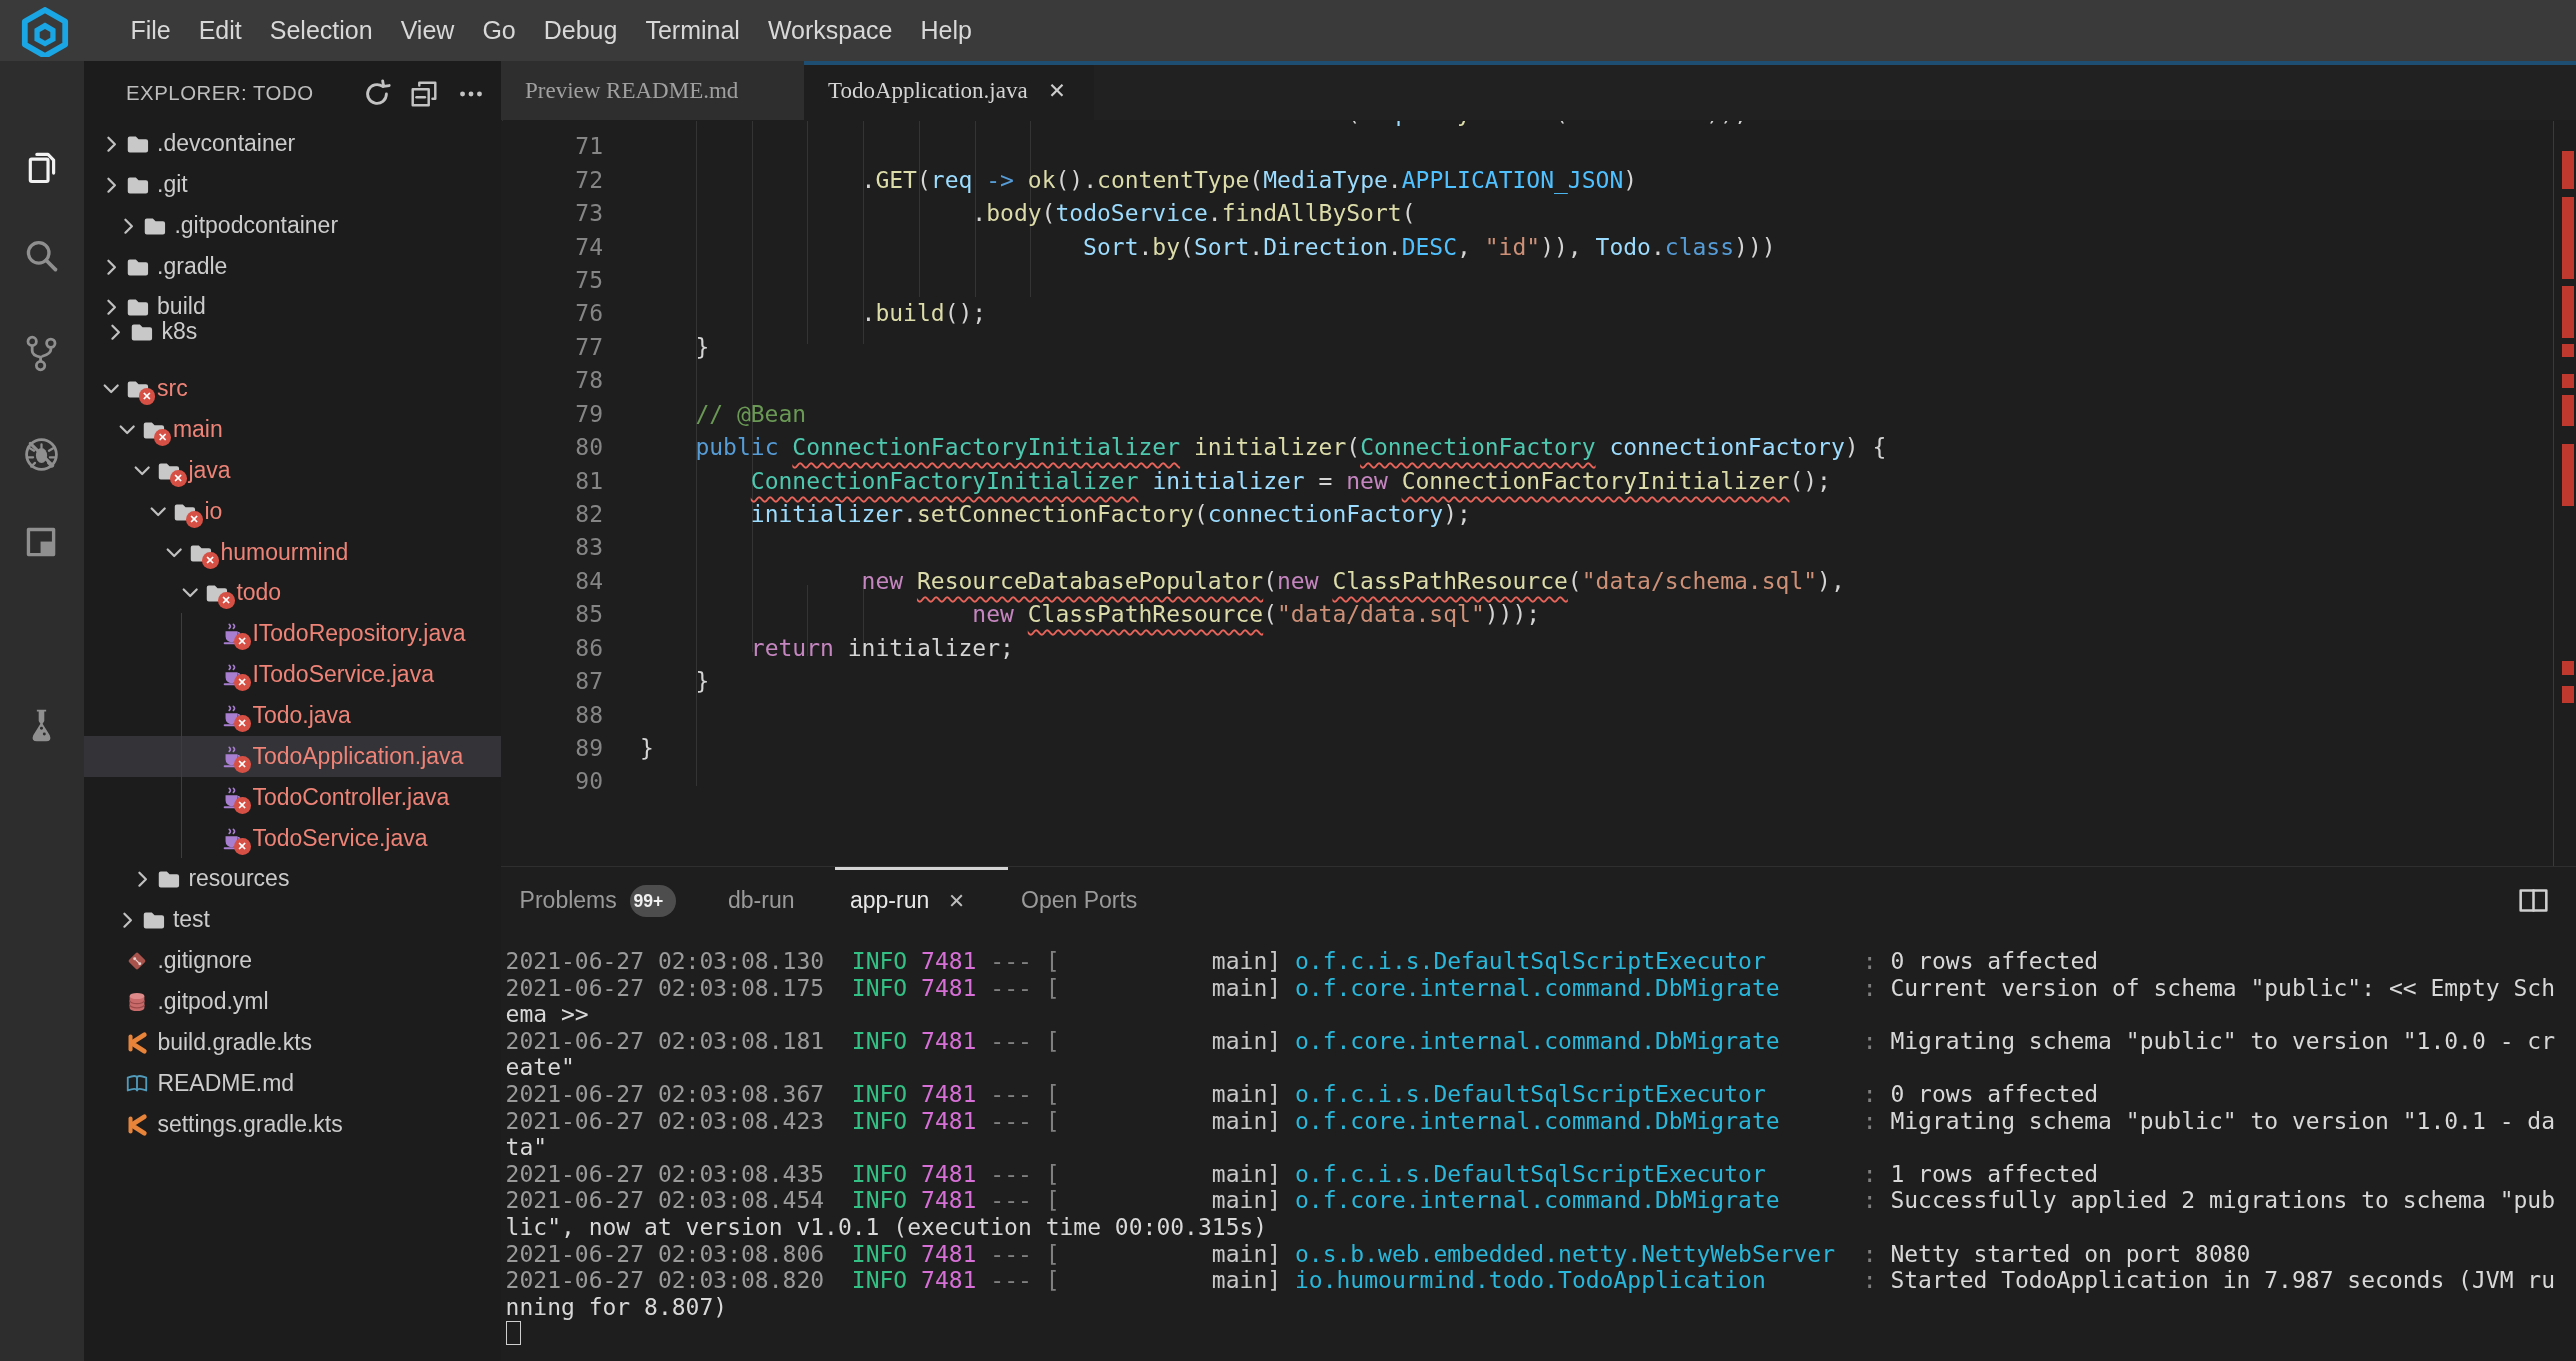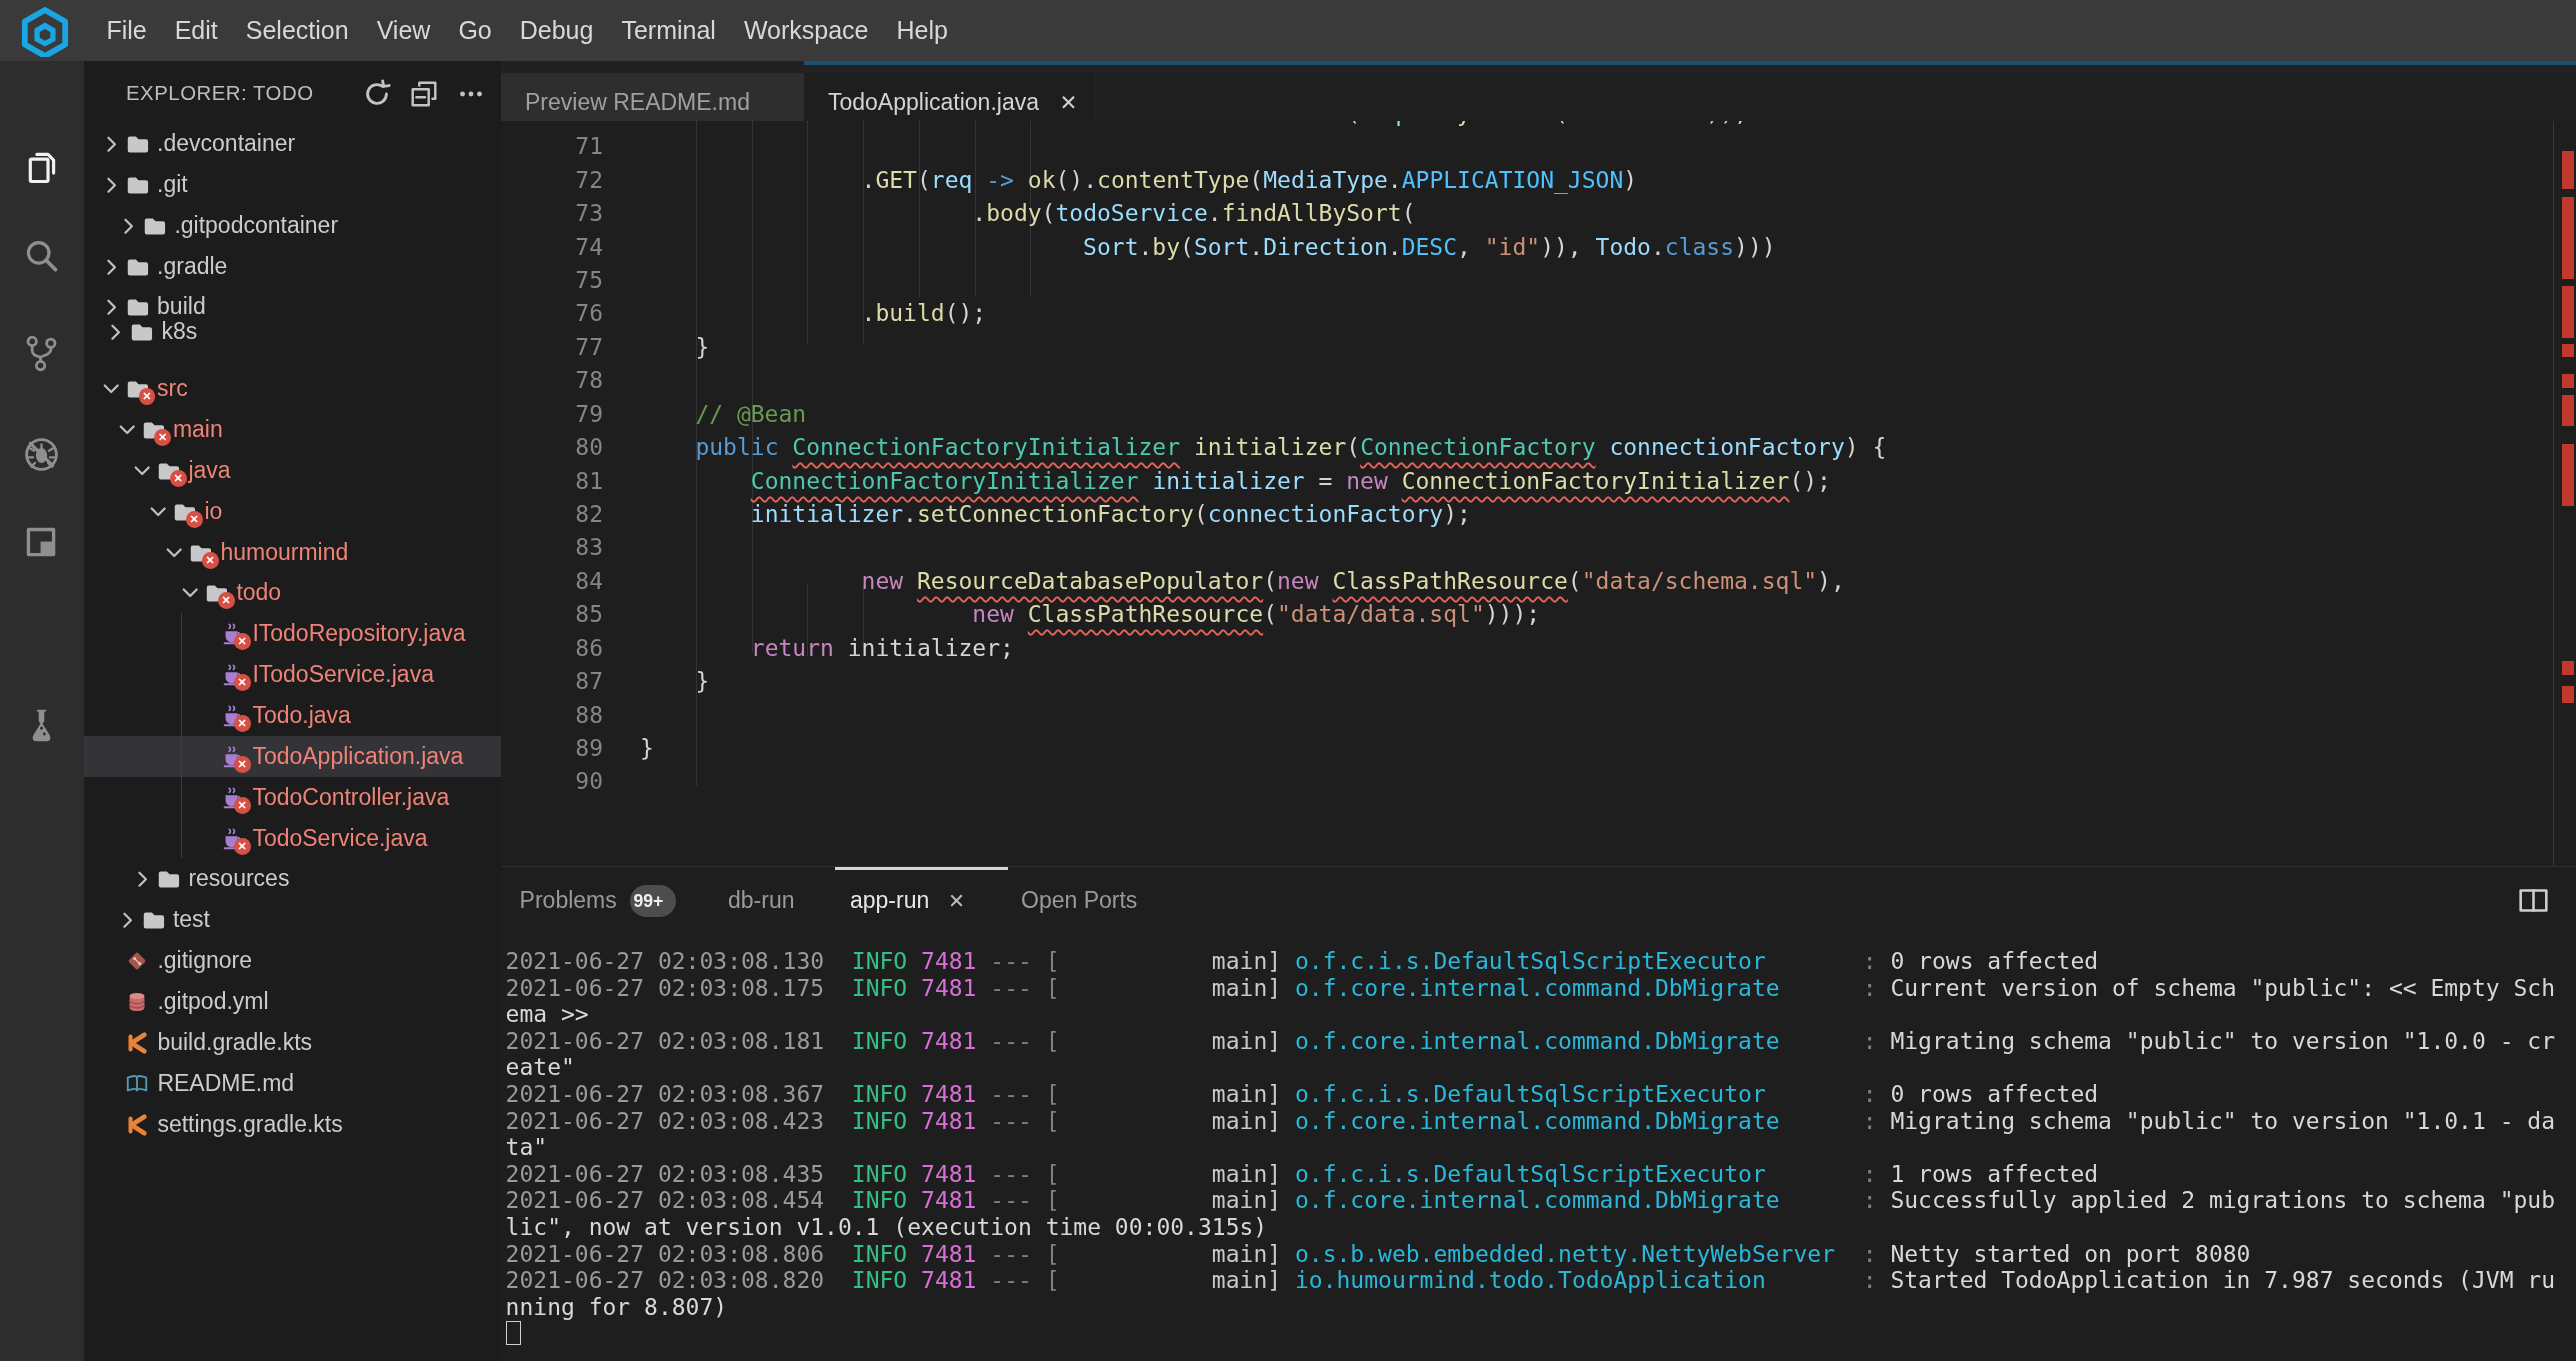--- a/index.html
+++ b/index.html
@@ -1,20 +1,20 @@
 <!DOCTYPE html>
 <html style="font-size:15px"><head>
 <meta charset="utf-8">
 <style>
   html,body{margin:0;padding:0;background:#111;}
   #app{position:relative;width:2576px;height:1361px;background:#1e1e1e;overflow:hidden;
        font-family:"Liberation Sans",sans-serif;color:#ccc;-webkit-font-smoothing:antialiased;}
   
   #menubar{position:absolute;left:0;top:0;width:2576px;height:61px;background:#3a3a3a;
-           display:flex;align-items:center;z-index:5;}
+           display:flex;align-items:center;z-index:5;gap:24px;}
   #logo{width:50px;height:50px;margin:3.7px 22px 0 20.4px;flex:0 0 auto;}
   .menu-item{font-size:25px;color:#d8d8d8;padding:0 14px;line-height:61px;cursor:default;}
   
   #activitybar{position:absolute;left:0;top:61px;width:84px;height:1300px;background:#2d2d2d;}
   .act-icon{position:absolute;left:21.4px;width:41px;height:41px;color:#8f8f8f;}
   .act-icon.active{color:#f2f2f2;}
   .act-icon svg{width:41px;height:41px;display:block;}
   
   #sidebar{position:absolute;left:84px;top:61px;width:418px;height:1300px;background:#1c1c1c;
            border-right:0.9px solid #333;}
@@ -30,21 +30,21 @@
   .trow .chev svg{width:20.4px;height:20.4px;display:block;margin-top:1.9px;}
   .ticon{position:relative;width:24px;height:24px;margin-right:8.4px;flex:0 0 auto;}
   .ticon svg{width:24px;height:24px;display:block;}
   .err-label{color:var(--err-file);}
   .ebadge{position:absolute;right:-6.5px;bottom:-4.6px;width:16.7px;height:16.7px;border-radius:50%;
           background:var(--badge);color:#fff;font-size:11px;font-weight:bold;line-height:16.7px;
           text-align:center;}
   #todo-guide{position:absolute;left:97px;width:0.9px;background:#3d3d3d;}
   
   #tabbar{position:absolute;left:501px;top:61px;width:2075px;height:59px;background:#212121;}
-  .etab{position:absolute;top:12px;height:59px;display:flex;align-items:center;font-size:23px;box-sizing:border-box;}
+  .etab{position:absolute;top:0;height:59px;display:flex;align-items:center;font-size:23px;box-sizing:border-box;font-family:Liberation Serif, serif;}
   .etab .close{margin-left:20.4px;font-size:21.4px;color:#cdcdcd;}
   #tab-blue-line{position:absolute;left:303px;top:0;width:1772px;height:3.7px;background:var(--tab-accent);}
   
   #editor{position:absolute;left:501px;top:121px;width:2075px;height:746px;background:#1e1e1e;overflow:hidden;}
   .crow{position:absolute;left:0;width:2043px;height:33px;display:flex;
         font-family:"DejaVu Sans Mono",monospace;font-size:23px;line-height:33px;white-space:pre;}
   .crow .ln{width:102px;padding-right:37px;text-align:right;color:#858585;flex:0 0 auto;}
   .c-pl{color:var(--c-pl);} .c-kw{color:var(--c-kw);} .c-ctrl{color:var(--c-ctrl);}
   .c-type{color:var(--c-type);} .c-fn{color:var(--c-fn);} .c-var{color:var(--c-var);}
   .c-const{color:var(--c-const);} .c-str{color:var(--c-str);} .c-cmt{color:var(--c-cmt);}

